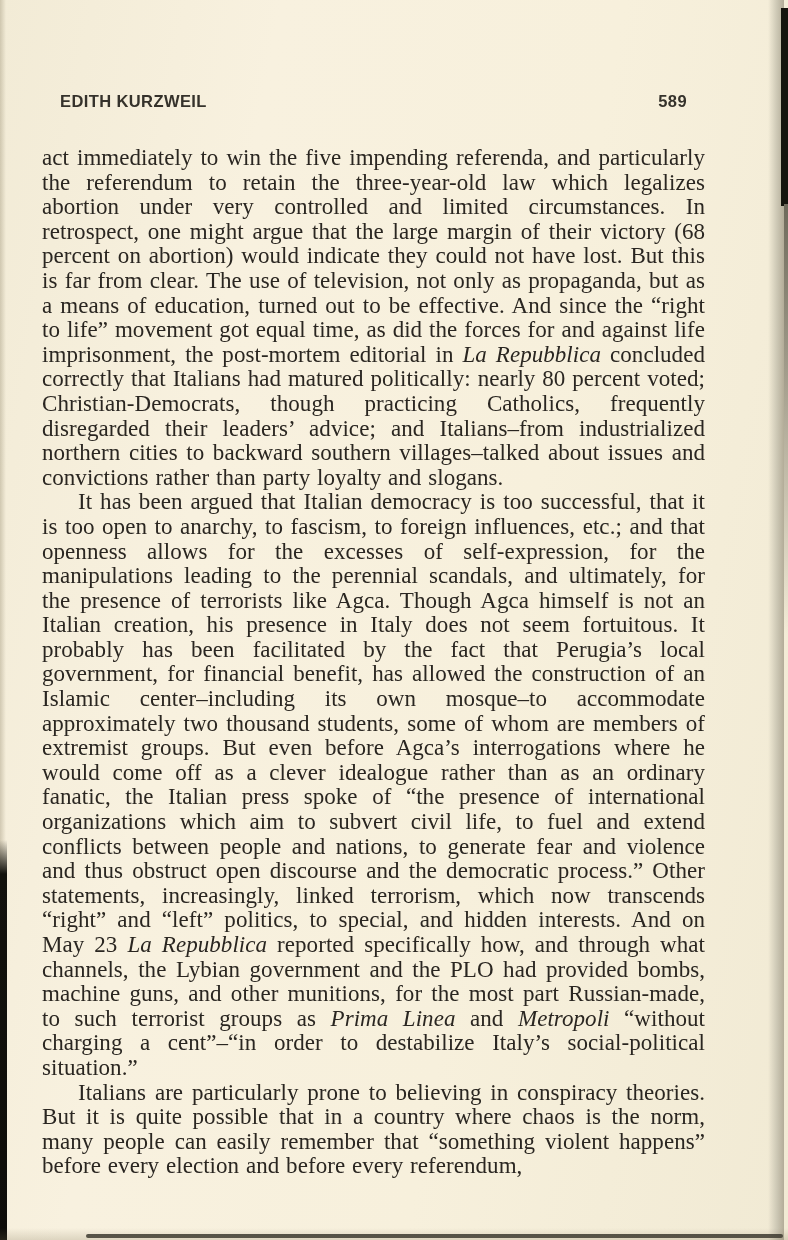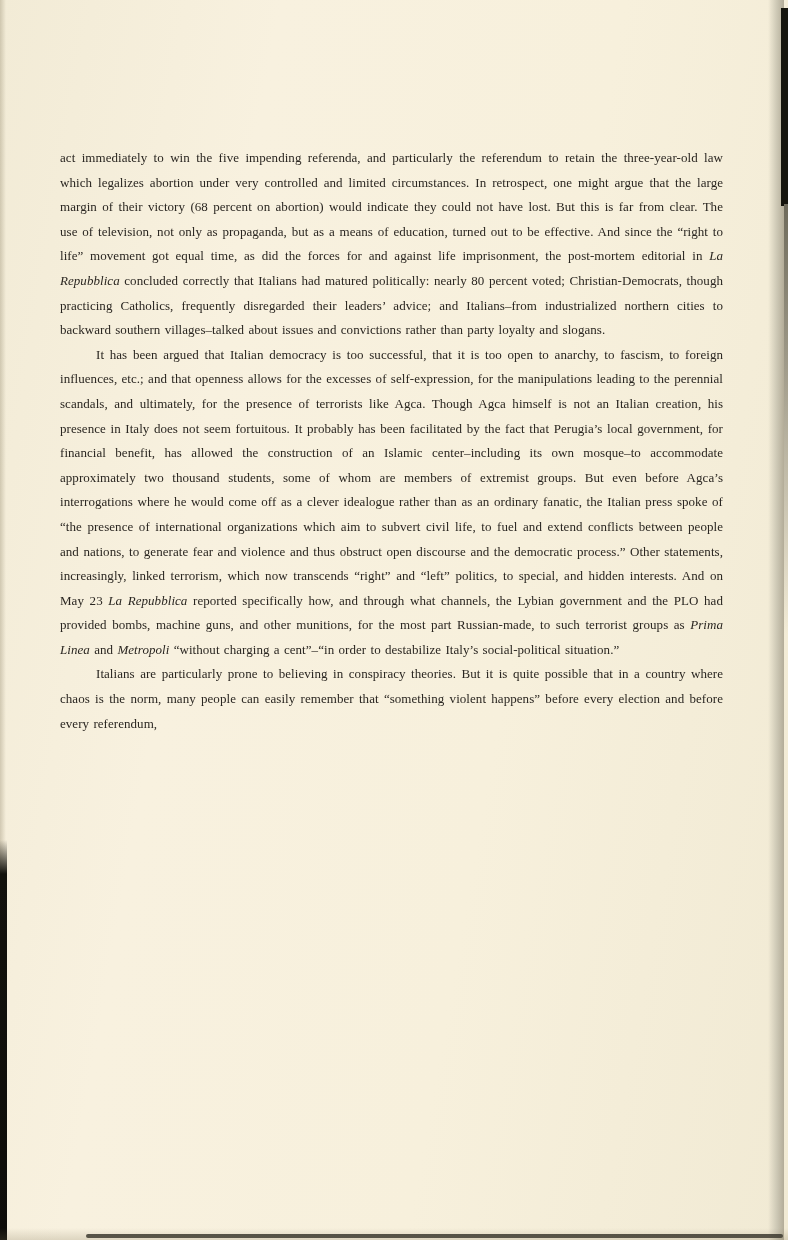--- a/index.html
+++ b/index.html
@@ -52,37 +52,41 @@
     display: flex; justify-content: space-between; align-items: baseline;
     font-family: "Liberation Sans", sans-serif;
     font-weight: 700;
     font-size: 16.5px;
     letter-spacing: 0.4px;
     color: #35322b;
   }
 
   
   .body-text {
-    position: absolute; left: 60px; top: 146px; width: 663px;
+    position: absolute; left: 42px; top: 146px; width: 663px;
     color: #2a2621;
-    font-size: 13px;
+    font-size: 23px;
     line-height: 24.6px;
     text-align: justify;
     letter-spacing: 0.05px;
     word-spacing: 1px;
   }
   .body-text p { margin: 0; }
   .body-text p.indent { text-indent: 36px; }
   .body-text .italic { font-style: italic; }
 </style>
 </head>
 <body>
 
 <div class="scan-page">
 
+  <div class="running-head">
+    <span>EDITH KURZWEIL</span>
+    <span>589</span>
+  </div>
 
   <div class="body-text" id="body-text">
       <p class=""><span>act immediately to win the five impending referenda, and particularly the referendum to retain the three-year-old law which legalizes abortion under very controlled and limited circumstances. In retrospect, one might argue that the large margin of their victory (68 percent on abortion) would indicate they could not have lost. But this is far from clear. The use of television, not only as propaganda, but as a means of education, turned out to be effective. And since the “right to life” movement got equal time, as did the forces for and against life imprisonment, the post-mortem editorial in </span><span class="italic">La Repubblica</span><span> concluded correctly that Italians had matured politically: nearly 80 percent voted; Christian-Democrats, though practicing Catholics, frequently disregarded their leaders’ advice; and Italians–from industrialized northern cities to backward southern villages–talked about issues and convictions rather than party loyalty and slogans.</span></p>
       <p class="indent"><span>It has been argued that Italian democracy is too successful, that it is too open to anarchy, to fascism, to foreign influences, etc.; and that openness allows for the excesses of self-expression, for the manipulations leading to the perennial scandals, and ultimately, for the presence of terrorists like Agca. Though Agca himself is not an Italian creation, his presence in Italy does not seem fortuitous. It probably has been facilitated by the fact that Perugia’s local government, for financial benefit, has allowed the construction of an Islamic center–including its own mosque–to accommodate approximately two thousand students, some of whom are members of extremist groups. But even before Agca’s interrogations where he would come off as a clever idealogue rather than as an ordinary fanatic, the Italian press spoke of “the presence of international organizations which aim to subvert civil life, to fuel and extend conflicts between people and nations, to generate fear and violence and thus obstruct open discourse and the democratic process.” Other statements, increasingly, linked terrorism, which now transcends “right” and “left” politics, to special, and hidden interests. And on May 23 </span><span class="italic">La Repubblica</span><span> reported specifically how, and through what channels, the Lybian government and the PLO had provided bombs, machine guns, and other munitions, for the most part Russian-made, to such terrorist groups as </span><span class="italic">Prima Linea</span><span> and </span><span class="italic">Metropoli</span><span> “without charging a cent”–“in order to destabilize Italy’s social-political situation.”</span></p>
       <p class="indent"><span>Italians are particularly prone to believing in conspiracy theories. But it is quite possible that in a country where chaos is the norm, many people can easily remember that “something violent happens” before every election and before every referendum,</span></p>
     </div>
 
   <div class="edge-left-light"></div>
   <div class="edge-left-black"></div>
   <div class="edge-right-grey"></div>

